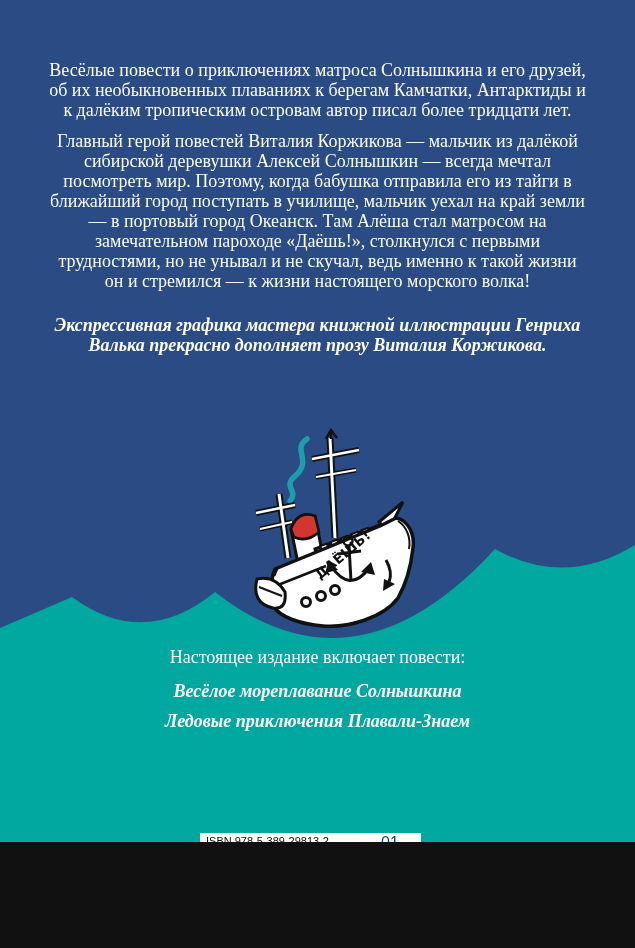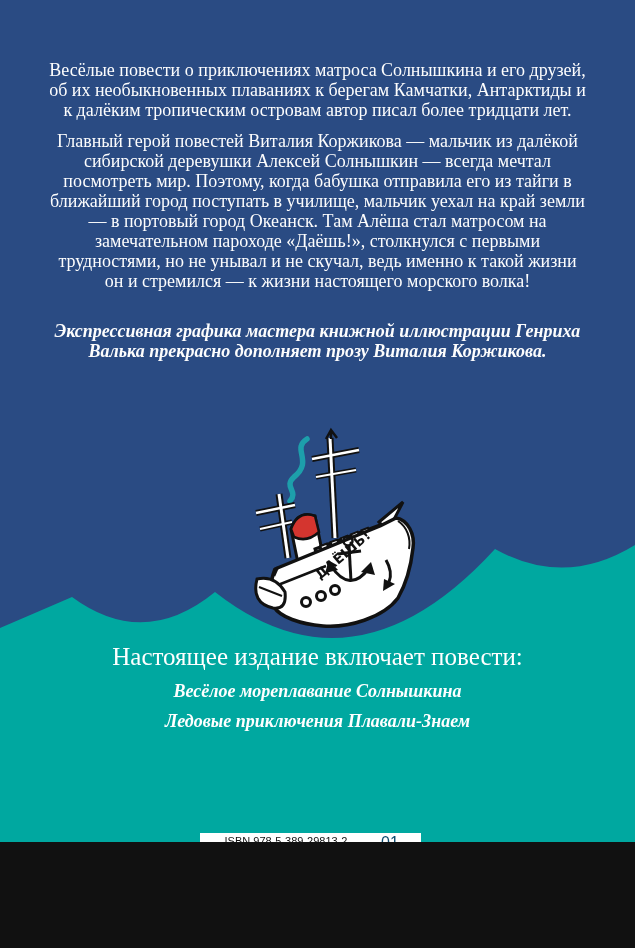--- a/index.html
+++ b/index.html
@@ -9,37 +9,37 @@
     font-family:"Liberation Serif", serif;
   }
   
   .blurb{
     position:absolute;left:47px;top:60px;width:541px;z-index:1;
     color:#fdfdfd;text-align:center;
   }
   .blurb p{
     margin:0 0 11px 0;font-size:18px;line-height:20px;
   }
-  .blurb p.em{font-style:italic;font-weight:bold;margin-top:30px;}
+  .blurb p.em{font-style:italic;font-weight:bold;margin-top:24px;}
   
   .ship{position:absolute;left:228px;top:426px;width:212px;height:228px;z-index:2;}
   
   .sea{position:absolute;left:0;top:540px;width:635px;height:408px;z-index:3;}
   
   .edition{position:absolute;left:0;top:644px;width:635px;z-index:4;color:#ffffff;text-align:center;}
-  .edition .intro{font-size:25px;line-height:26px;margin-bottom:6px;}
+  .edition .intro{font-size:18px;line-height:26px;margin-bottom:6px;}
   .edition .title{font-size:18px;line-height:30px;font-style:italic;font-weight:bold;}
   
   .barcode-box{
     position:absolute;left:200px;top:833px;width:221px;height:84px;z-index:4;
     background:#ffffff;
   }
   .bc-strip{position:absolute;left:0;bottom:0;width:100%;height:11px;background:#1a79b8;}
   .bc-isbn{
-    position:absolute;left:6px;top:2px;width:160px;text-align:center;
+    position:absolute;left:6px;top:2px;width:160px;text-align:left;
     font-family:"Liberation Sans", sans-serif;font-size:11px;color:#111;white-space:nowrap;
   }
   .bc-addon-label{
     position:absolute;left:170px;top:1px;width:40px;text-align:center;
     font-family:"Liberation Sans", sans-serif;font-size:16px;color:#0c4a6e;
   }
   .bc-main{position:absolute;left:10px;top:14px;width:153px;height:53px;fill:#111;}
   .bc-addon{position:absolute;left:174px;top:14px;width:34px;height:40px;fill:#111;}
   .bc-digits span{
     position:absolute;top:55px;font-family:"Liberation Sans", sans-serif;

